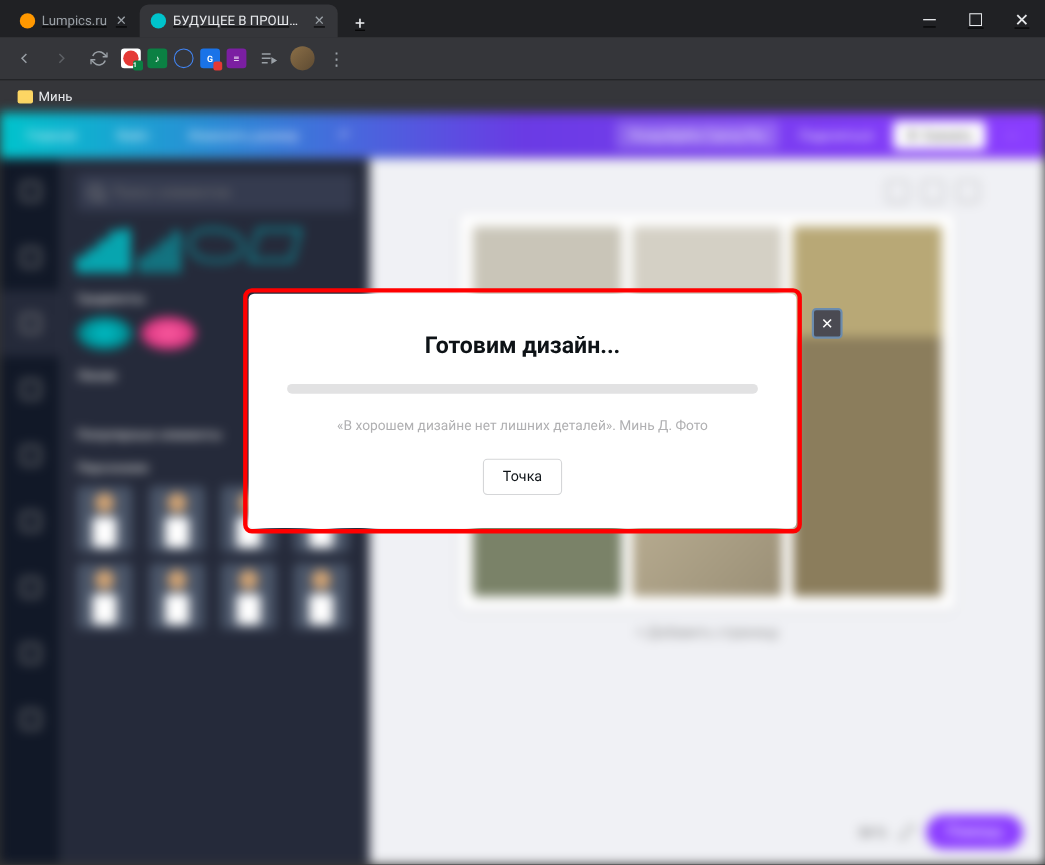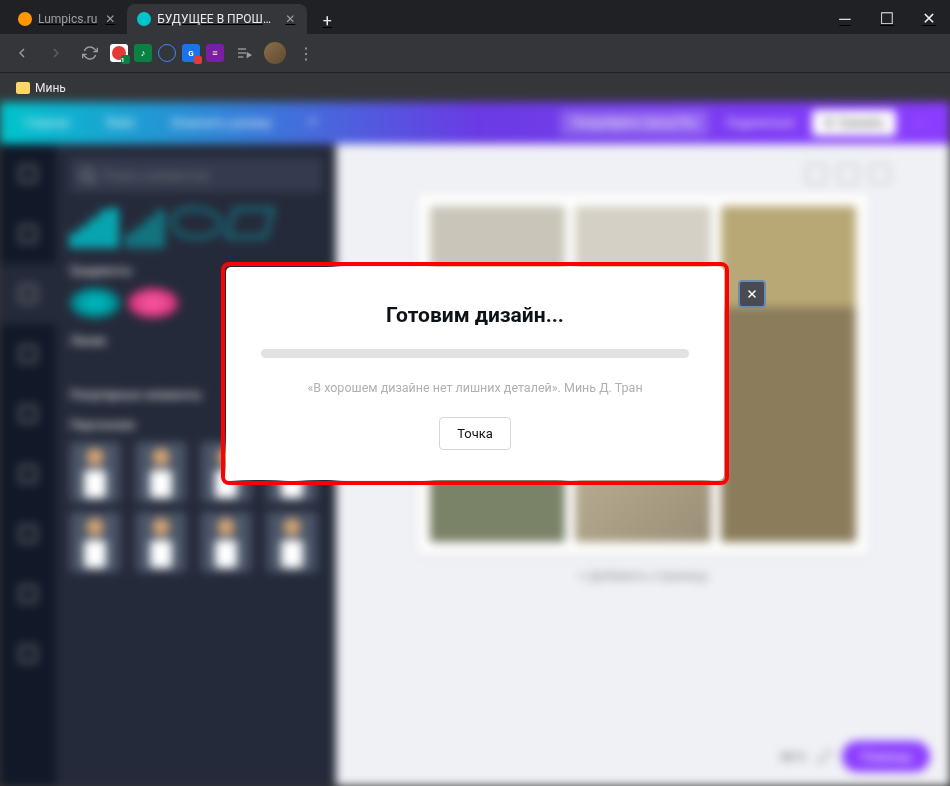--- a/index.html
+++ b/index.html
@@ -277,21 +277,21 @@
     <div class="purple-cta">Помощь</div>
   </div>
 </div>
 
 <div class="overlay">
   <div class="modal-wrap">
     <div class="modal">
       <div class="modal-border"></div>
       <h2 class="modal-title">Готовим дизайн...</h2>
       <div class="progress-track"></div>
-      <div class="quote">«В хорошем дизайне нет лишних деталей». Минь Д. Тран</div>
+      <div class="quote">«В хорошем дизайне нет лишних деталей». Минь Д. Фото</div>
       <button class="cancel-btn">Точка</button>
     </div>
     <div class="close-x">
       <svg viewBox="0 0 24 24" fill="none" stroke="currentColor" stroke-width="2.5">
           <line x1="6" y1="6" x2="18" y2="18"></line>
           <line x1="6" y1="18" x2="18" y2="6"></line>
         </svg>
     </div>
   </div>
 </div>

